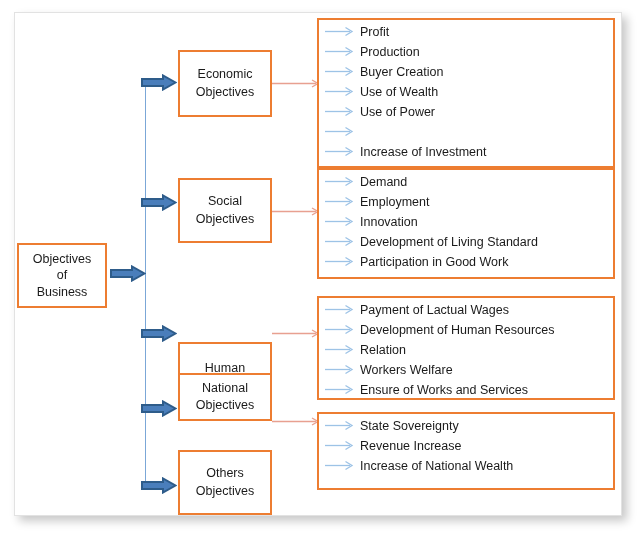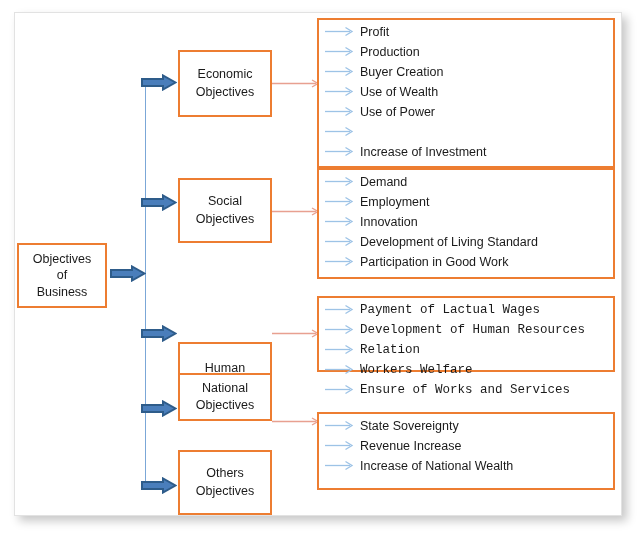--- a/index.html
+++ b/index.html
@@ -289,21 +289,21 @@
     </div>
     <div class="list-row">
       <svg class="row-arrow" viewBox="0 0 30 11">
         <path d="M0 5.5 H25" stroke="#9DC3E6" stroke-width="1.3" fill="none"></path>
         <path d="M20.5 1.5 L27 5.5 L20.5 9.5" stroke="#9DC3E6" stroke-width="1.3" fill="none"></path>
       </svg>
       <span class="row-text">Participation in Good Work</span>
     </div>
   </div>
 
-  <div class="obox list-box" style="top:296px; height:76px;font-family:Liberation Mono, monospace;">
+  <div class="obox list-box" style="top:296px; height:104px;">
     <div class="list-row">
       <svg class="row-arrow" viewBox="0 0 30 11">
         <path d="M0 5.5 H25" stroke="#9DC3E6" stroke-width="1.3" fill="none"></path>
         <path d="M20.5 1.5 L27 5.5 L20.5 9.5" stroke="#9DC3E6" stroke-width="1.3" fill="none"></path>
       </svg>
       <span class="row-text">Payment of Lactual Wages</span>
     </div>
     <div class="list-row">
       <svg class="row-arrow" viewBox="0 0 30 11">
         <path d="M0 5.5 H25" stroke="#9DC3E6" stroke-width="1.3" fill="none"></path>

